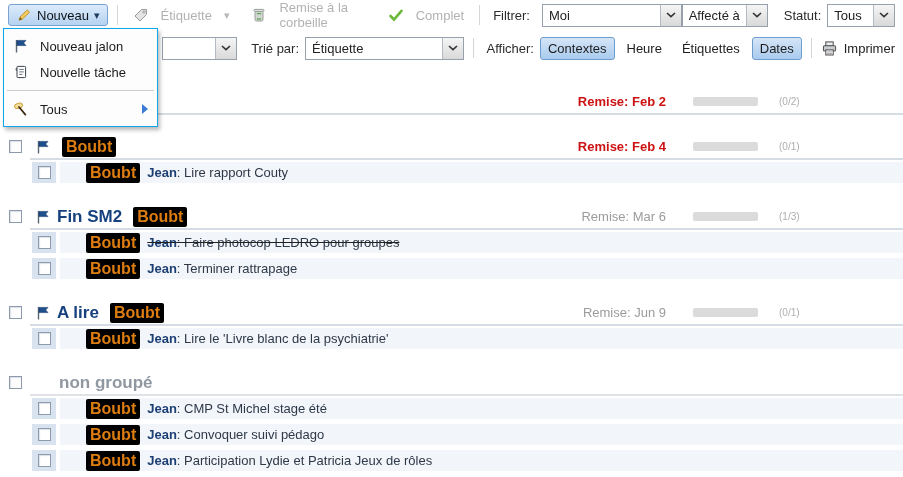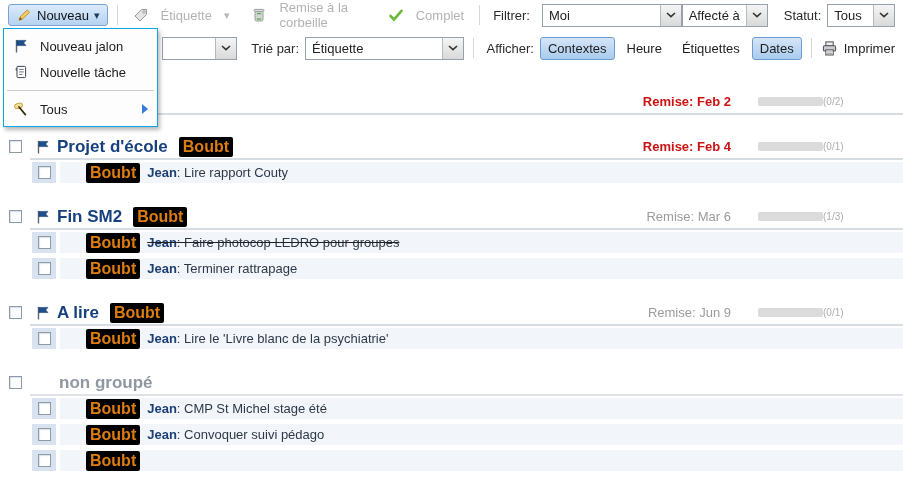--- a/index.html
+++ b/index.html
@@ -39,26 +39,26 @@
   .ghead { position:relative; display:flex; align-items:center; height:23px; padding-left:9px; }
   .ghead::after { content:''; position:absolute; left:30px; right:0; bottom:-2px; height:2px; background:#d6dce4; }
   .ghead.noline::after { background:#dfe3e8; }
   .gtitle { font-size:17px; font-weight:bold; color:#17417e; margin-left:6px; white-space:nowrap; }
   .gtitle.gray { color:#8f97a1; margin-left:24px; }
   .cb { width:13px; height:13px; background:#fdfdfd; border:1px solid #8d9aab; flex:0 0 auto;
     box-shadow:inset 1px 1px 1px rgba(120,135,160,.25); }
   .ghead .cb { margin-right:13px; }
   .tag { background:#000000; color:#dd7d10; font-weight:bold; font-size:16px;
     padding:1px 4px; border-radius:2px; margin-left:11px; white-space:nowrap; }
-  .right { margin-left:auto; display:flex; align-items:center; padding-right:38px; }
+  .right { margin-left:auto; display:flex; align-items:center; padding-right:82px; }
   .remise { width:132px; text-align:right; color:#9b9b9b; white-space:nowrap; }
   .remise.due { color:#cc1212; font-weight:bold; }
   .pbar { width:65px; height:9px; background:#dbdbdb; border-radius:2px; overflow:hidden; margin-left:27px; }
   .pfill { height:100%; background:#6fbf2b; }
-  .pcount { width:42px; margin-left:0; font-size:10px; color:#aeaeae; white-space:nowrap; }
+  .pcount { width:42px; margin-left:21px; font-size:10px; color:#aeaeae; white-space:nowrap; }
 
   .trow { display:flex; align-items:stretch; height:21px; margin:5px 0 0 32px; }
   .trow.first { margin-top:4px; }
   .tcell { width:24px; background:#d9e2ef; display:flex; align-items:center; justify-content:center;
     margin-right:4px; flex:0 0 auto; }
   .tcell .cb { background:#fff; }
   .tbody { flex:1; background:#f2f5fa; display:flex; align-items:center; padding-left:26px; gap:7px; }
   .towner { font-weight:bold; color:#1b3e73; white-space:nowrap;text-align:center; }
   .ttext { color:#2e3948; white-space:nowrap; }
   .done { text-decoration:line-through; }
@@ -227,21 +227,20 @@
 
     <div class="group">
       <div class="ghead">
         <span class="cb"></span>
         <span class="icon">
           <svg width="16" height="16" viewBox="0 0 16 16">
               <path d="M3.5 2 L3.5 14.5" stroke="#5a6572" stroke-width="1.4"></path>
               <path d="M4 2.4 L13 2.4 L10.6 5 L13 7.6 L4 7.6 Z" fill="#1f4e8c" stroke="#163a68" stroke-width="0.6"></path>
             </svg>
         </span>
-        <span class="gtitle">Projet d'école</span>
         <span class="tag">Boubt</span>
         <div class="right">
           <span class="remise due">Remise: Feb 4</span>
           <span class="pbar"><span class="pfill" style="width:0%"></span></span>
           <span class="pcount">(0/1)</span>
         </div>
       </div>
       <div class="trow first">
         <span class="tcell">
             <span class="cb"></span>
@@ -340,18 +339,19 @@
           <span class="tag">Boubt</span>
           <span><span class="towner">Jean</span><span class="ttext">: Convoquer suivi pédago</span></span>
         </div>
       </div>
       <div class="trow">
         <span class="tcell">
             <span class="cb"></span>
           </span>
         <div class="tbody">
           <span class="tag">Boubt</span>
+          <span><span class="towner">Jean</span><span class="ttext">: Participation Lydie et Patricia Jeux de rôles</span></span>
         </div>
       </div>
     </div>
 
   </div>
 </div>
 
 </body></html>

